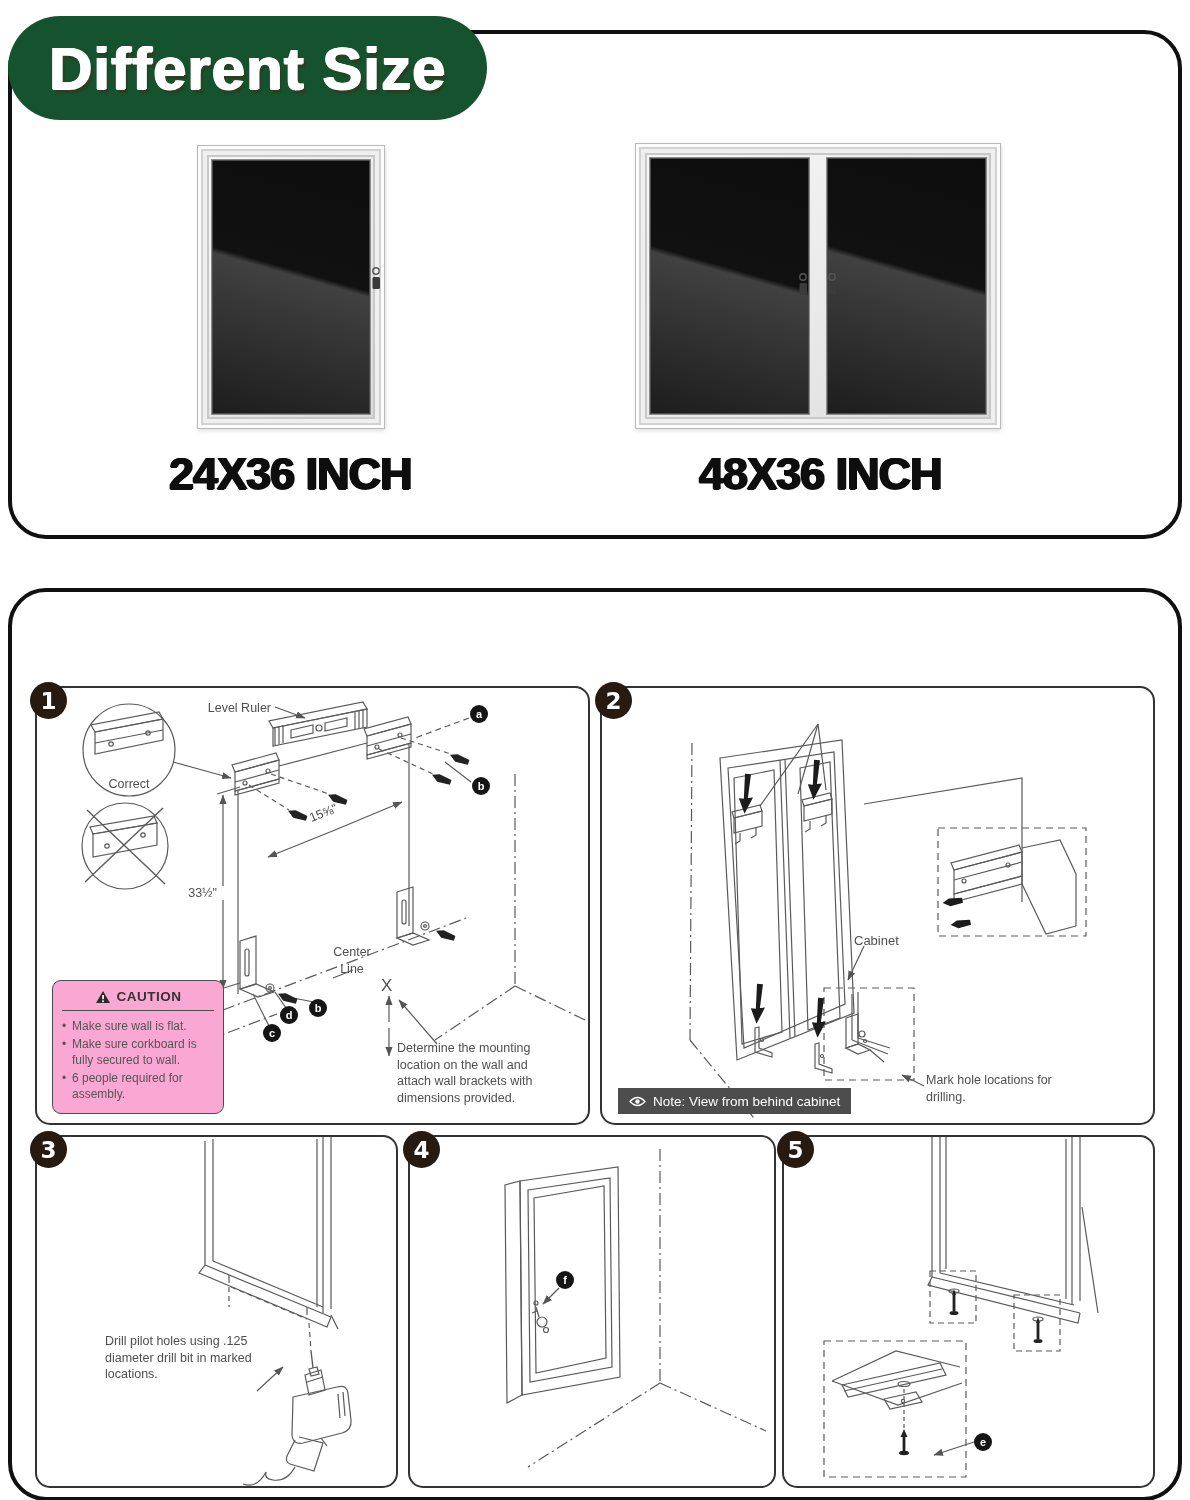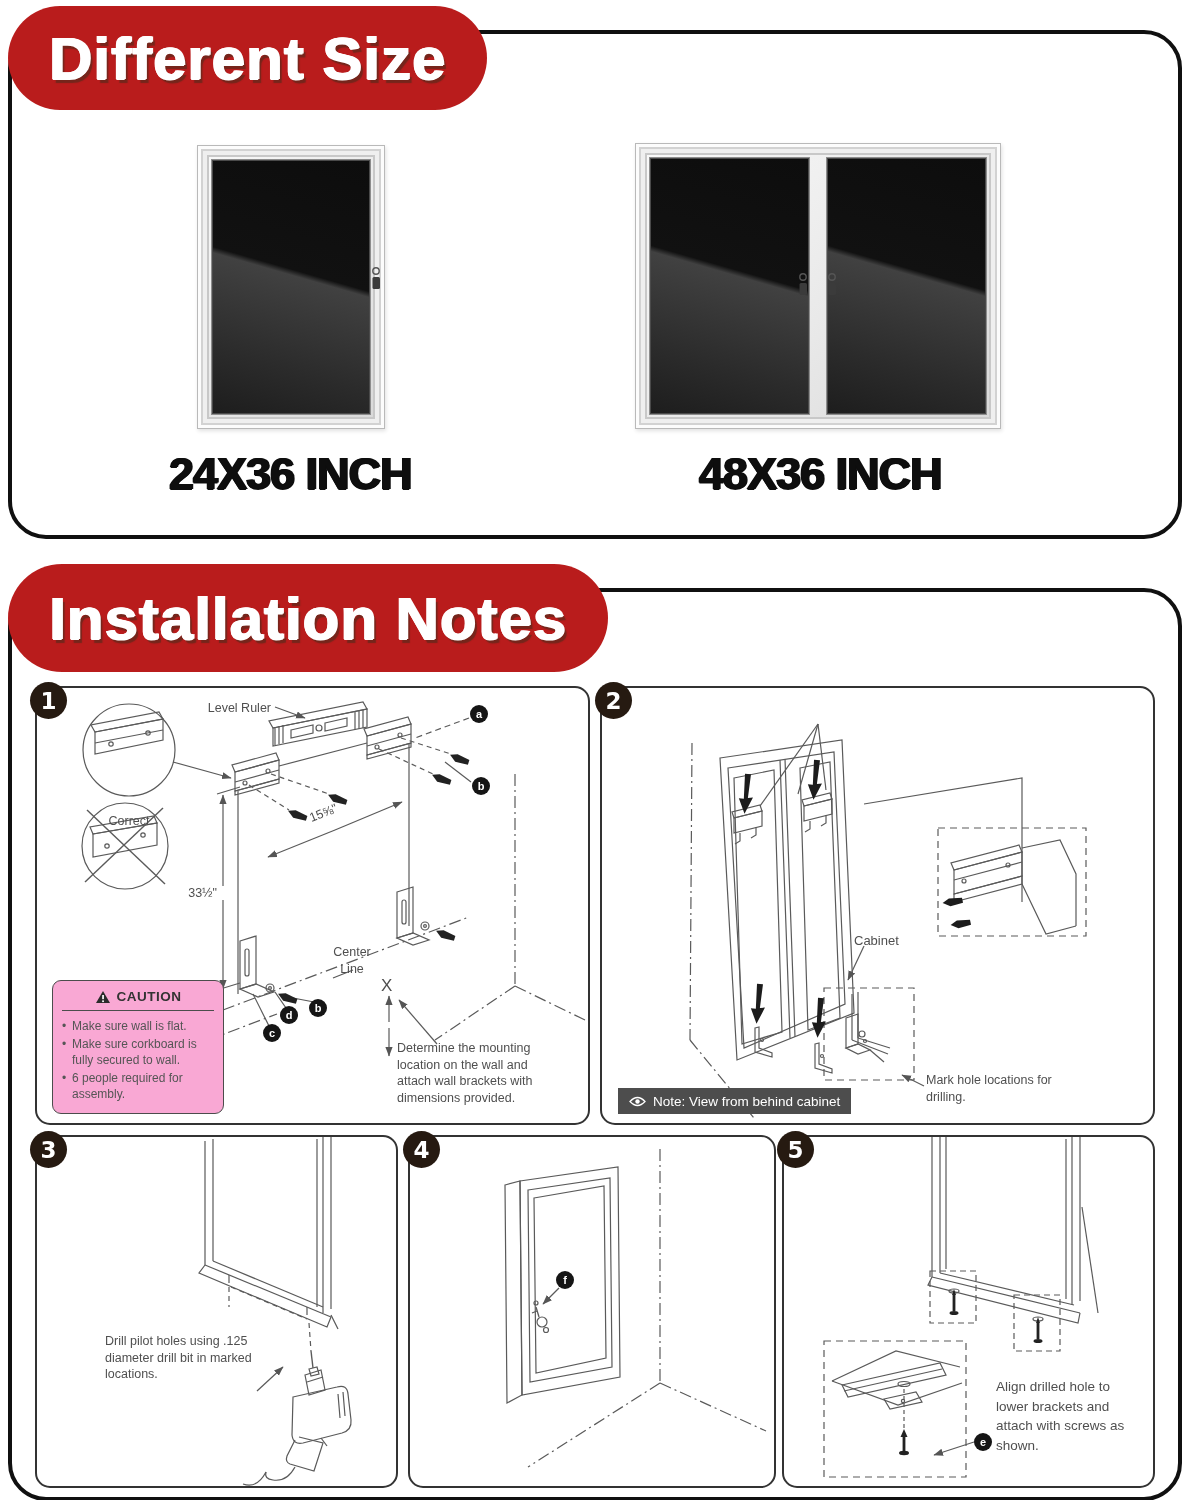--- a/index.html
+++ b/index.html
@@ -2,22 +2,22 @@
 <html><head>
 <meta charset="utf-8">
 <style>
   html,body{margin:0;padding:0;background:#fff;}
   #page{position:relative;width:1190px;height:1500px;background:#fff;overflow:hidden;
         font-family:"Liberation Sans","DejaVu Sans",sans-serif;}
   .abs{position:absolute;}
   
   .section-frame{position:absolute;background:#fff;border:4px solid #101010;border-radius:38px;}
   
-  .title-badge{position:absolute;background:#b91c1c;border-radius:54px;display:flex;
-               align-items:center;justify-content:center;z-index:5;}
+  .title-badge{position:absolute;background:#14532d;border-radius:54px;display:flex;
+               align-items:center;justify-content:center;z-index:5;margin-top:10px;}
   .title-badge span{color:#fff;font-weight:bold;font-size:60px;letter-spacing:1px;
     text-shadow:1.2px 0 #fff,-0.6px 0 #fff,0 0.8px #fff,3px 4px 1px rgba(62,45,28,0.55);
     font-family:"Liberation Sans",sans-serif;white-space:nowrap;}
   
   .board{position:absolute;background:linear-gradient(135deg,#fafafa 0%,#e9e9e9 55%,#d8d8d8 100%);
          border:1px solid #b9b9b9;
          box-shadow:inset 0 0 0 3px #fcfcfc,inset 0 0 0 5px #d2d2d2,inset 0 0 0 9px #efefef,inset 0 0 0 11px #c8c8c8,1px 2px 4px rgba(0,0,0,0.12);}
   .board-inner{position:absolute;inset:13px;background:linear-gradient(196deg,#0d0d0d 0%,#111 44%,#414141 46%,#2b2b2b 78%,#1d1d1d 100%);
          border:1px solid #8d8d8d;box-shadow:inset 0 0 0 1px #4a4a4a;}
   .board-inner.left2{left:13px;right:50%;margin-right:8px;}
@@ -76,23 +76,20 @@
     </svg>
     <svg class="abs" style="left:190px;top:128px;" width="12" height="26">
       <circle cx="6" cy="5" r="3.2" fill="none" stroke="#555" stroke-width="1.4"></circle>
       <rect x="2.5" y="11" width="7.5" height="12" rx="1.5" fill="#3b3b3b"></rect>
     </svg>
   </div>
   <div class="size-label" style="left:660px;top:448px;width:320px;">48X36 INCH</div>
 
   <div class="section-frame" style="left:8px;top:588px;width:1166px;height:905px;"></div>
 
-  <div class="title-badge" style="left:8px;top:564px;width:600px;height:108px;">
-    <span>Installation Notes</span>
-  </div>
 
   <div class="panel" style="left:35px;top:686px;width:551px;height:435px;">
     <div class="num-badge">1</div>
 
     <svg class="svg-art" width="551" height="435" viewBox="0 0 551 435">
       <defs>
         <marker id="ar1" markerWidth="9" markerHeight="8" refX="7.5" refY="3" orient="auto">
           <path d="M0,0 L8,3 L0,6 Z" fill="#555"></path>
         </marker>
       </defs>
@@ -185,21 +182,21 @@
         <path d="M0,3 L7,0 L20,2 L20,7 L7,8 Z" transform="translate(252,120) rotate(18)"></path>
         <path d="M0,3 L7,0 L20,2 L20,7 L7,8 Z" transform="translate(292,104) rotate(18)"></path>
         <path d="M0,3 L7,0 L20,2 L20,7 L7,8 Z" transform="translate(396,84) rotate(18)"></path>
         <path d="M0,3 L7,0 L20,2 L20,7 L7,8 Z" transform="translate(414,64) rotate(18)"></path>
         <path d="M0,3 L7,0 L20,2 L20,7 L7,8 Z" transform="translate(242,303) rotate(18)"></path>
         <path d="M0,3 L7,0 L20,2 L20,7 L7,8 Z" transform="translate(400,240) rotate(18)"></path>
       </g>
     </svg>
 
     <div class="dtext" style="left:150px;top:12px;width:84px;text-align:right;">Level Ruler</div>
-    <div class="dtext" style="left:52px;top:88px;width:80px;text-align:center;margin-top:37px;">Correct</div>
+    <div class="dtext" style="left:52px;top:88px;width:80px;text-align:center;">Correct</div>
     <div class="dim-label" style="left:138px;top:198px;width:42px;text-align:right;">33½"</div>
     <div class="dim-label" style="left:272px;top:118px;transform:rotate(-22deg);">15⅝"</div>
     <div class="dtext" style="left:286px;top:256px;width:58px;text-align:center;">Center Line</div>
     <div class="dim-label" style="left:344px;top:288px;font-size:17px;">X</div>
 
     <div class="letter-badge" style="left:433px;top:17px;">a</div>
     <div class="letter-badge" style="left:435px;top:89px;">b</div>
     <div class="letter-badge" style="left:226px;top:336px;">c</div>
     <div class="letter-badge" style="left:243px;top:318px;">d</div>
     <div class="letter-badge" style="left:272px;top:311px;">b</div>
@@ -421,16 +418,15 @@
         <ellipse cx="170" cy="176" rx="4.5" ry="2"></ellipse>
         <path d="M254,180 L252,186 L256,186 Z"></path>
         <rect x="252.6" y="186" width="2.8" height="16"></rect>
         <ellipse cx="254" cy="204" rx="4.5" ry="2"></ellipse>
         <path d="M120,292 L116.5,300 L118.6,300 L118.6,314 L121.4,314 L121.4,300 L123.5,300 Z"></path>
         <ellipse cx="120" cy="316" rx="5" ry="2.2"></ellipse>
       </g>
     </svg>
 
     <div class="letter-badge" style="left:190px;top:296px;">e</div>
-    <div class="dtext" style="left:212px;top:240px;width:142px;font-size:13.5px;line-height:1.45;">Align drilled hole to lower brackets and attach with screws as shown.</div>
   </div>
 
 </div>
 
 </body></html>

